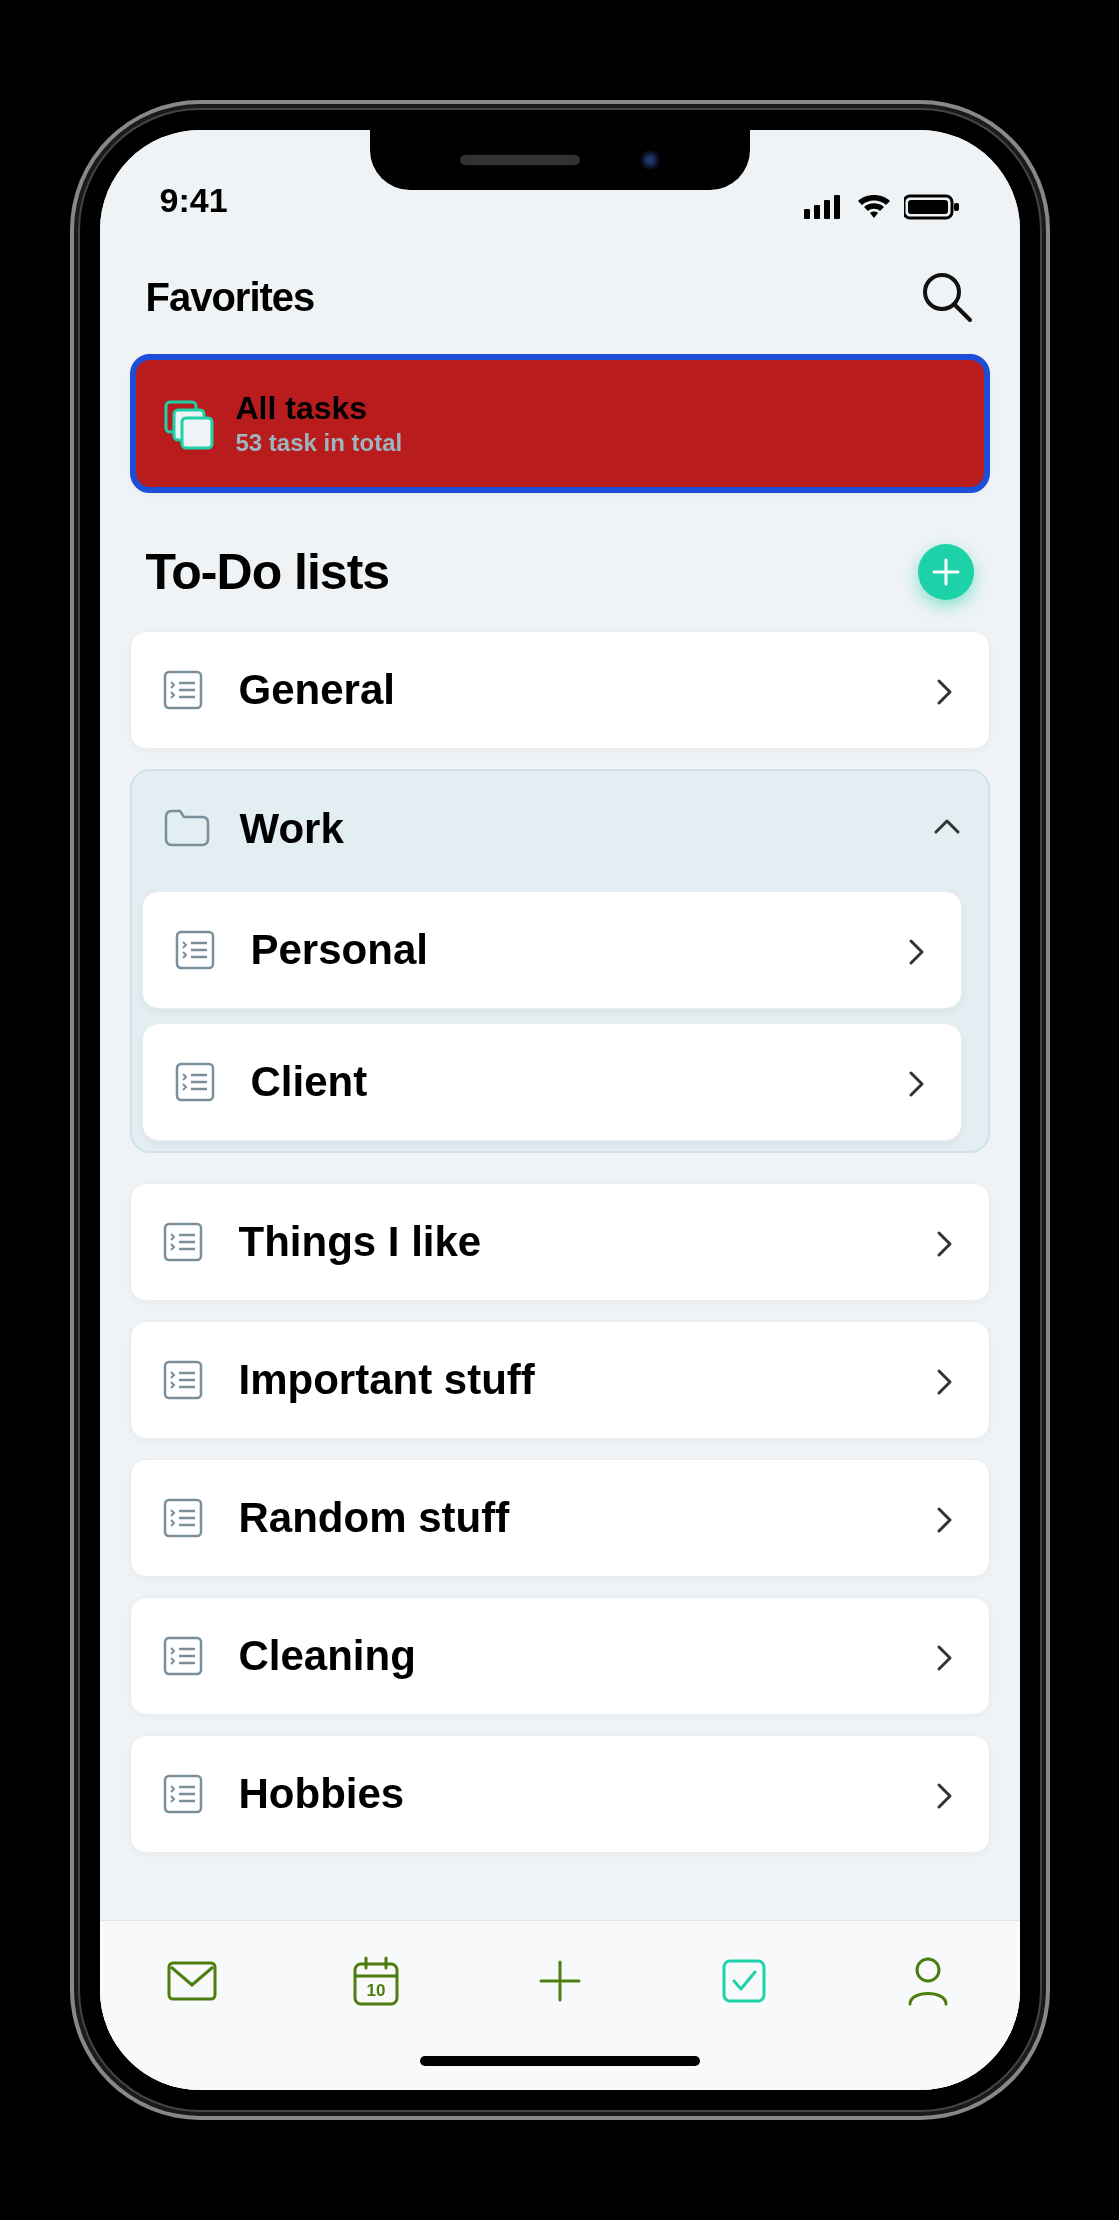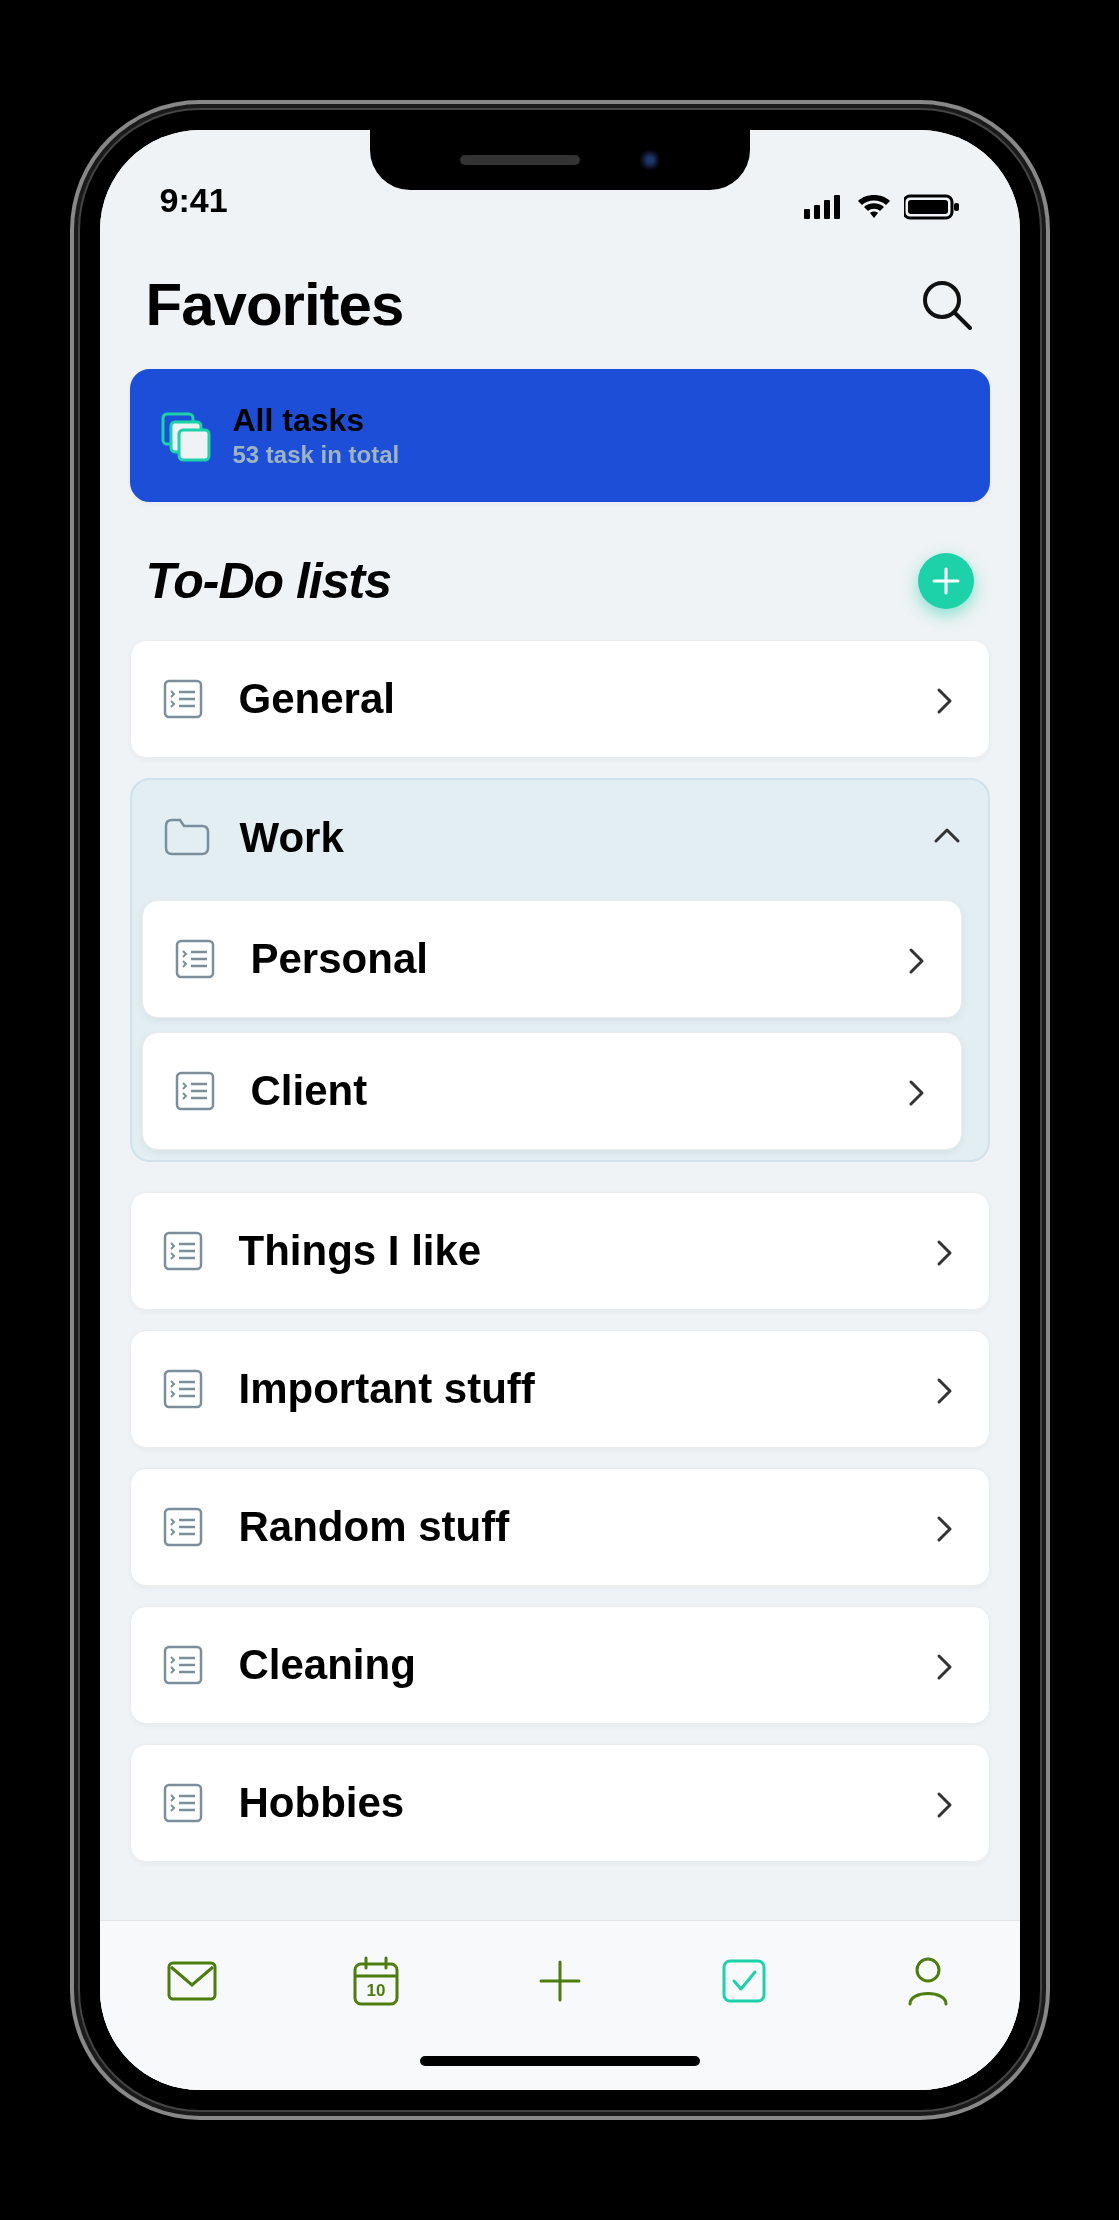--- a/index.html
+++ b/index.html
@@ -46,43 +46,43 @@
     height: 100px;
     display: flex; align-items: flex-end; justify-content: space-between;
     padding: 0 60px 10px 60px;
   }
   .status-time { font-size: 34px; font-weight: 700; margin-top: 15px; }
   .status-icons { display: flex; align-items: center; gap: 12px; }
   .header {
     display: flex; align-items: center; justify-content: space-between;
     padding: 40px 46px 30px 46px;
   }
-  .header h1 { font-size: 60px; font-weight: 800; letter-spacing: -1px; }
+  .header h1 { font-size: 40px; font-weight: 800; letter-spacing: -1px; }
   .cards {
     display: flex; gap: 34px;
     padding: 0 30px 50px 30px;
   }
   .card {
     flex: 1;
-    background: #1d4ed8;
+    background: #b91c1c;
     border-radius: 20px;
     padding: 30px 24px;
     display: flex; gap: 20px; align-items: center;
     box-shadow: 0 2px 6px rgba(0,0,0,0.04);
-    border: 3px solid #1d4ed8;
+    border: 6px solid #1d4ed8;
   }
   .card .icon-wrap { width: 56px; height: 56px; display:flex; align-items:center; justify-content:center; }
   .card .txt { display:flex; flex-direction:column; }
   .card .title { font-size: 32px; font-weight: 700; }
   .card .sub { font-size: 24px; font-weight: 600; color: #9fb4c1; margin-top: 2px; }
   .section-head {
     display:flex; align-items:center; justify-content:space-between;
     padding: 0 46px 30px 46px;
   }
-  .section-head h2 { font-size: 50px; font-weight: 800; letter-spacing: -1px; font-style: italic; }
+  .section-head h2 { font-size: 50px; font-weight: 800; letter-spacing: -1px; }
   .add-btn {
     width: 56px; height: 56px; border-radius: 50%;
     background: #1dd1a9;
     display:flex; align-items:center; justify-content:center;
     box-shadow: 0 6px 16px rgba(29,209,169,0.5);
     color: #fff; font-size: 36px; font-weight: 300;
   }
   .lists {
     flex: 1;
     overflow: hidden;

